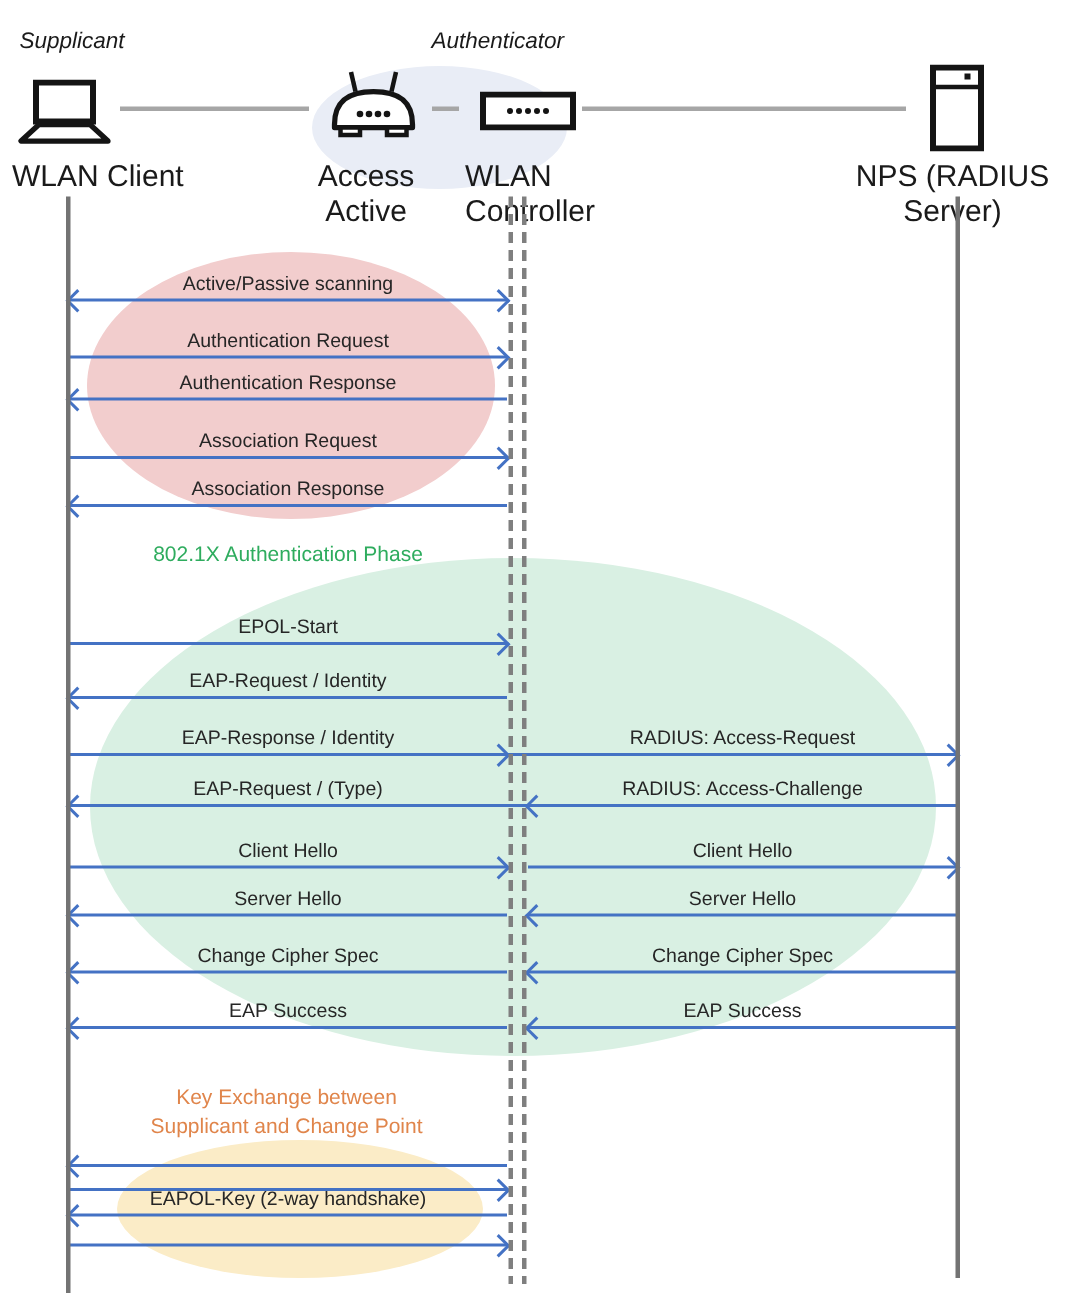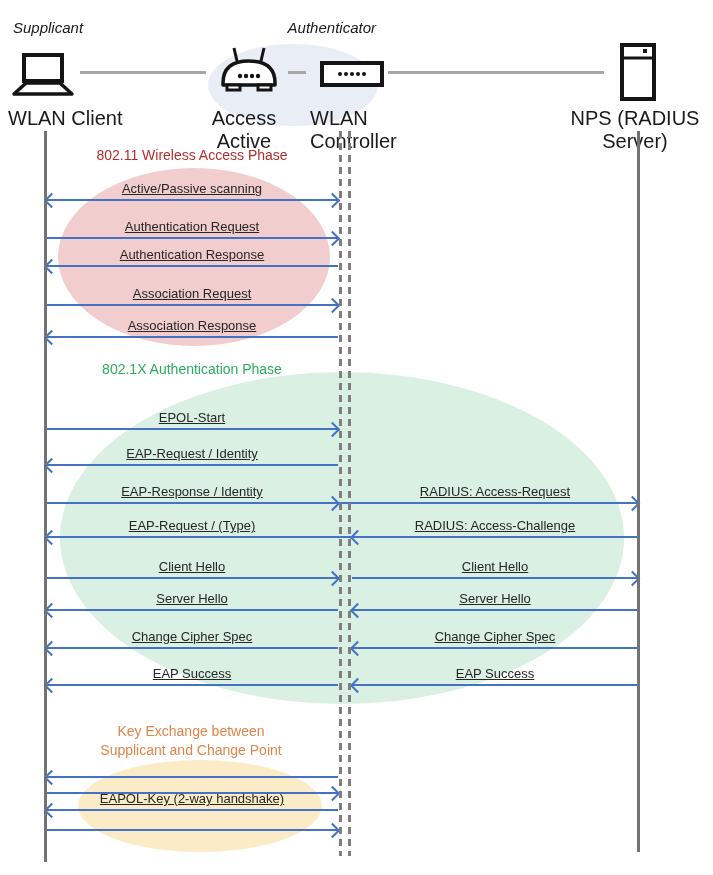--- a/index.html
+++ b/index.html
@@ -43,21 +43,21 @@
   #phase1-title { left:46px; width:292px; top:146px; color:#B32E2E; }
   #phase2-title { left:46px; width:292px; top:360px; color:#2EAC5E; }
   #phase3-title { left:91px; width:200px; top:722px; color:#E0854B; }
 
   
   .msg { position:absolute; height:0; }
   .lane-cc { left:46px; width:292px; }   
   .lane-cs { left:352px; width:286px; }  
   .msg-label {
     position:absolute; left:0; right:0; bottom:4px; text-align:center;
-    font-size:13px; color:#262626; white-space:nowrap;text-decoration:underline;
+    font-size:13px; color:#262626; white-space:nowrap;
   }
   .shaft { position:absolute; left:0; right:0; top:-1px; height:2px; background:#4472C4; }
   .head { position:absolute; width:9px; height:9px; border:0 solid #4472C4; top:-5px; }
   .head-r { right:0; border-width:2.5px 2.5px 0 0; transform:rotate(45deg); }
   .head-l { left:0;  border-width:2.5px 2.5px 0 0; transform:rotate(-135deg); }
   .bridge { position:absolute; left:338px; width:14px; height:2px; background:#4472C4; }
 
   .icon { position:absolute; }
 </style>
 </head>
@@ -116,21 +116,20 @@
       <line x1="3" y1="15" x2="33" y2="15" stroke="#141414" stroke-width="3"></line>
       <rect x="23" y="6" width="4" height="4" fill="#141414"></rect>
     </svg>
   </div>
 
   <div class="node-label" id="node-wlan-client">WLAN Client</div>
   <div class="node-label" id="node-access-point">Access Active</div>
   <div class="node-label" id="node-wlan-controller">WLAN Controller</div>
   <div class="node-label" id="node-nps">NPS (RADIUS Server)</div>
 
-  <div class="phase-title" id="phase1-title">802.11 Wireless Access Phase</div>
   <div class="phase-title" id="phase2-title">802.1X Authentication Phase</div>
   <div class="phase-title" id="phase3-title">Key Exchange between Supplicant and Change Point</div>
 
   <div class="bridge" style="top:502px;"></div>
   <div class="bridge" style="top:536px;"></div>
 
   <div class="msg lane-cc" style="top:200px">
     <span class="msg-label">Active/Passive scanning</span>
     <span class="shaft"></span>
     <span class="head head-l"></span>

